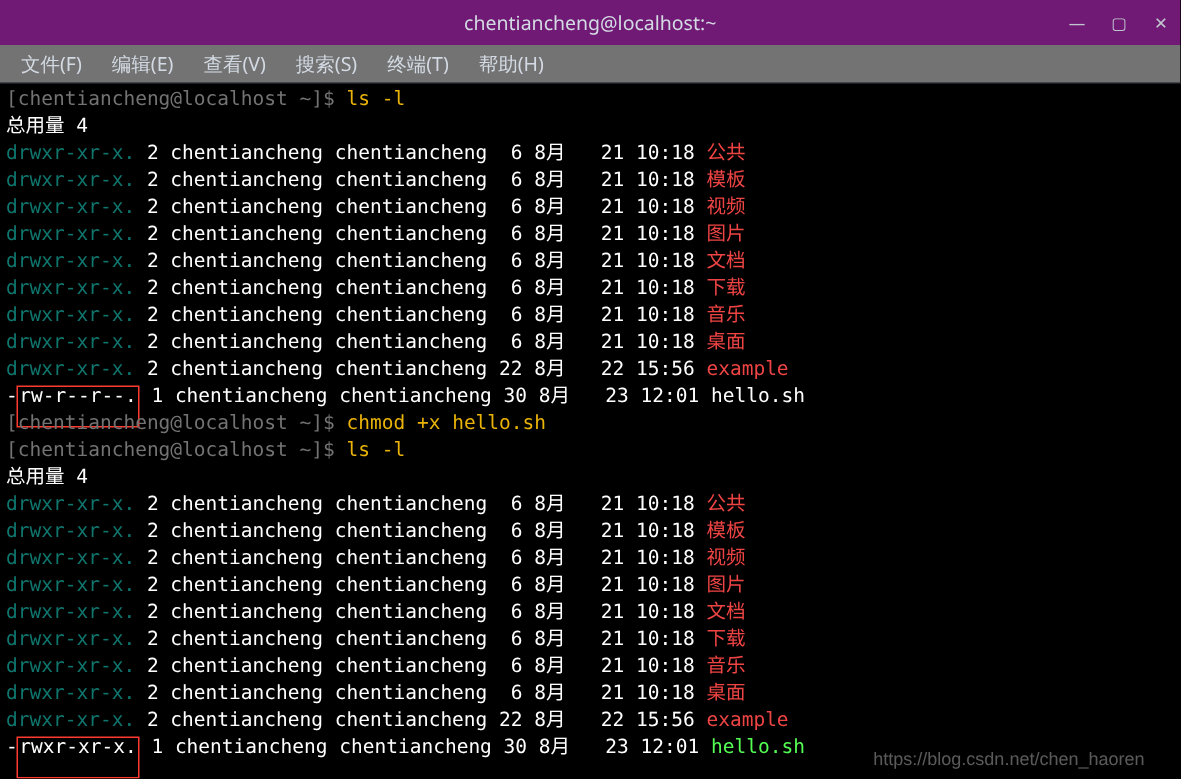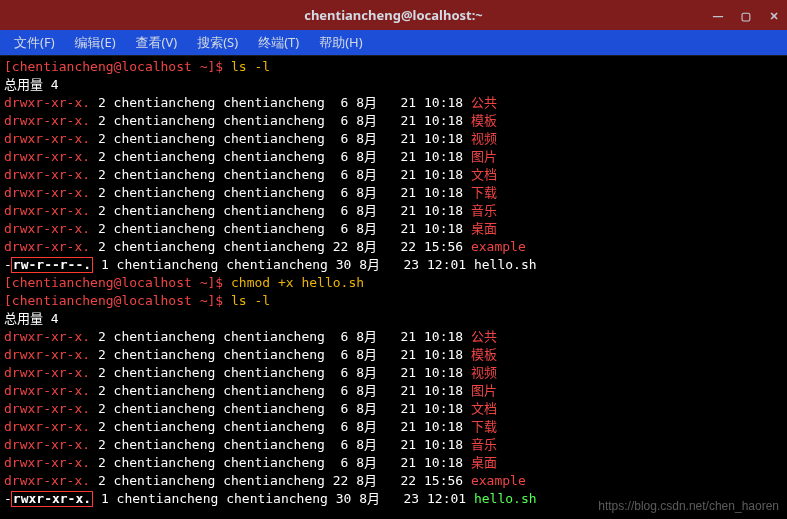--- a/index.html
+++ b/index.html
@@ -7,30 +7,30 @@
       font-family: "DejaVu Sans Mono", "Noto Sans Mono CJK SC", monospace;
       background: #000;
       color: #fff;
       font-size: 13px;
       width: 787px;
       height: 519px;
       overflow: hidden;
       position: relative;
     }
     .titlebar {
-      background: #7f1d1d;
+      background: #701a75;
       height: 30px;
       display: flex;
       align-items: center;
       justify-content: center;
       position: relative;
       color: #d3dae3;
       font-family: "Noto Sans", sans-serif;
       font-size: 13px;
-      font-weight: bold;
+      font-weight: normal;
     }
     .win-controls {
       position: absolute;
       right: 6px;
       top: 0;
       height: 30px;
       display: flex;
       align-items: center;
       gap: 14px;
     }
@@ -38,21 +38,21 @@
       width: 14px;
       height: 14px;
       display: flex;
       align-items: center;
       justify-content: center;
       color: #c0c5ce;
       cursor: pointer;
       font-size: 11px;
     }
     .menubar {
-      background: #1d4ed8;
+      background: #737373;
       height: 26px;
       display: flex;
       align-items: center;
       padding: 0 6px;
       gap: 4px;
       color: #d3dae3;
       font-family: "Noto Sans", sans-serif;
       font-size: 13px;
       border-bottom: 1px solid #1b1d24;
     }
@@ -60,38 +60,37 @@
       padding: 2px 8px;
       cursor: pointer;
     }
     .term {
       padding: 2px 4px 0 4px;
       line-height: 18px;
       white-space: pre;
       letter-spacing: 0;
     }
     .row { display: block; height: 18px; }
-    .prompt-user { color: #ef4444; }
+    .prompt-user { color: #737373; }
     .cmd { color: #eab308; }
-    .perm { color: #ef4444; text-align: right; }
+    .perm { color: #0f766e; text-align: right; }
     .dir { color: #ef4444; }
     .exec { color: #54ff54; }
     .text-file { color: #fff; }
     .highlight {
       border: 1px solid #ff3b30;
       padding: 0 1px;
       margin-left: -1px;
       line-height: 14px;
       display: inline-block;
-      height: 16px;
-      font-weight: bold;
+      height: 28px;
     }
     .watermark {
       position: absolute;
-      right: 8px;
+      right: 24px;
       bottom: 6px;
       color: rgba(200,200,200,0.45);
       font-family: sans-serif;
       font-size: 12px;
       pointer-events: none;
     }
   </style>
 </head>
 <body>
 

